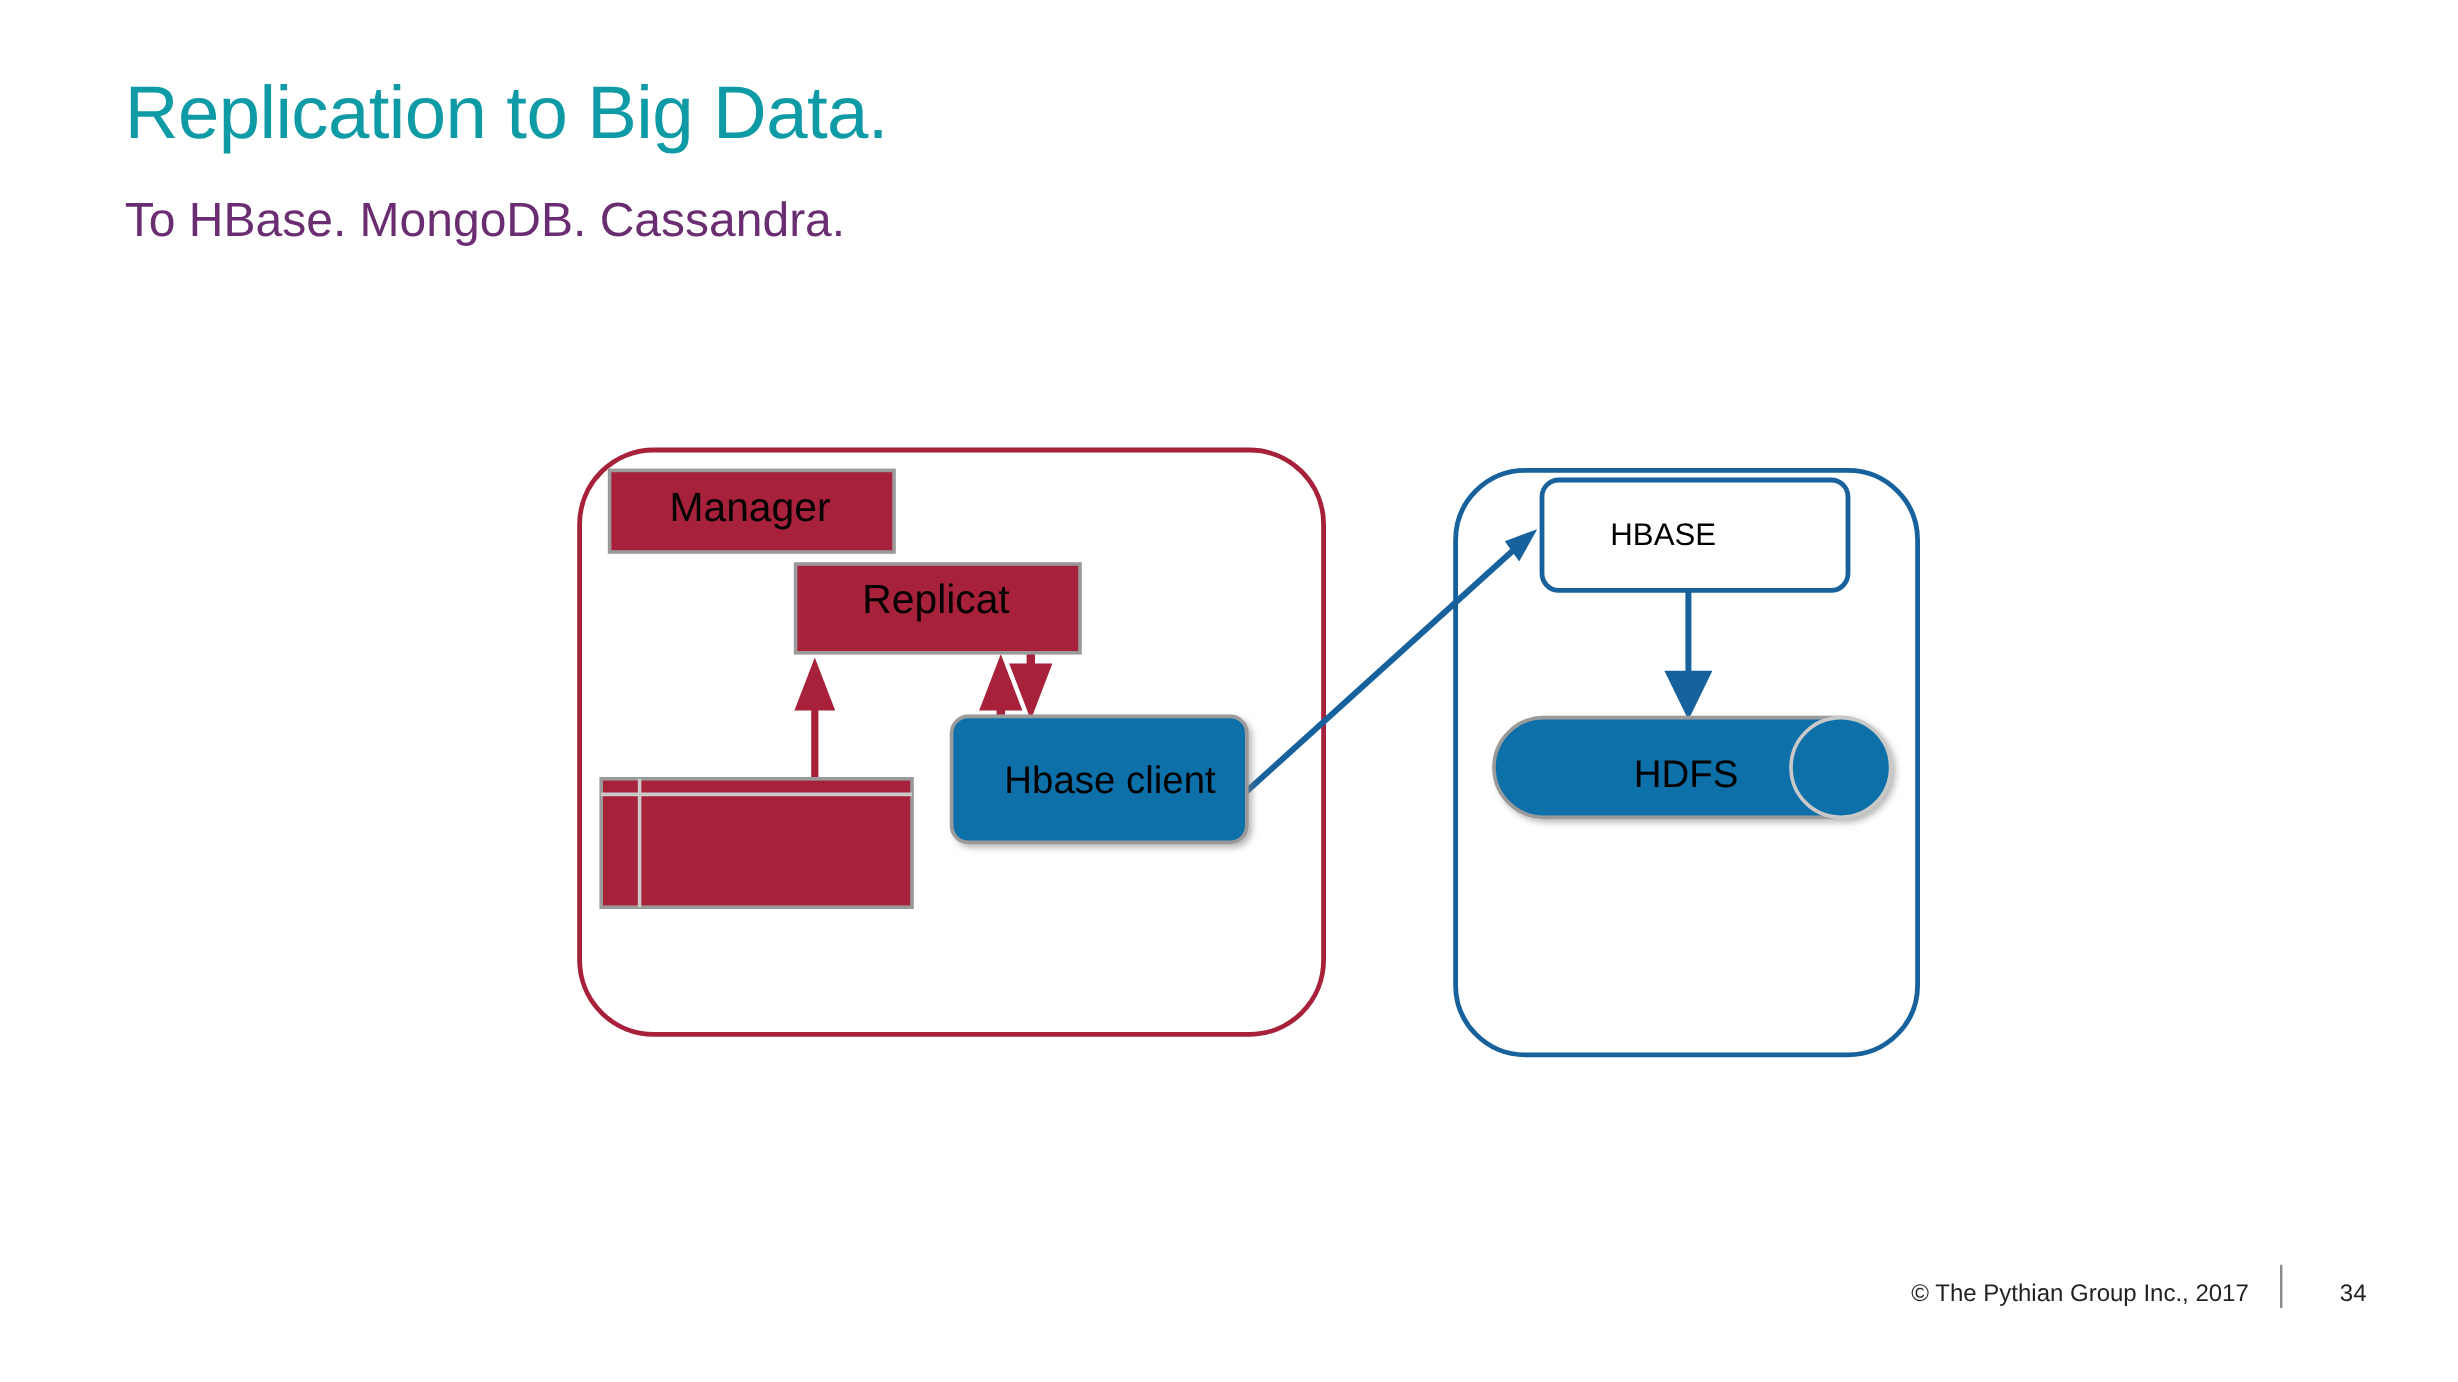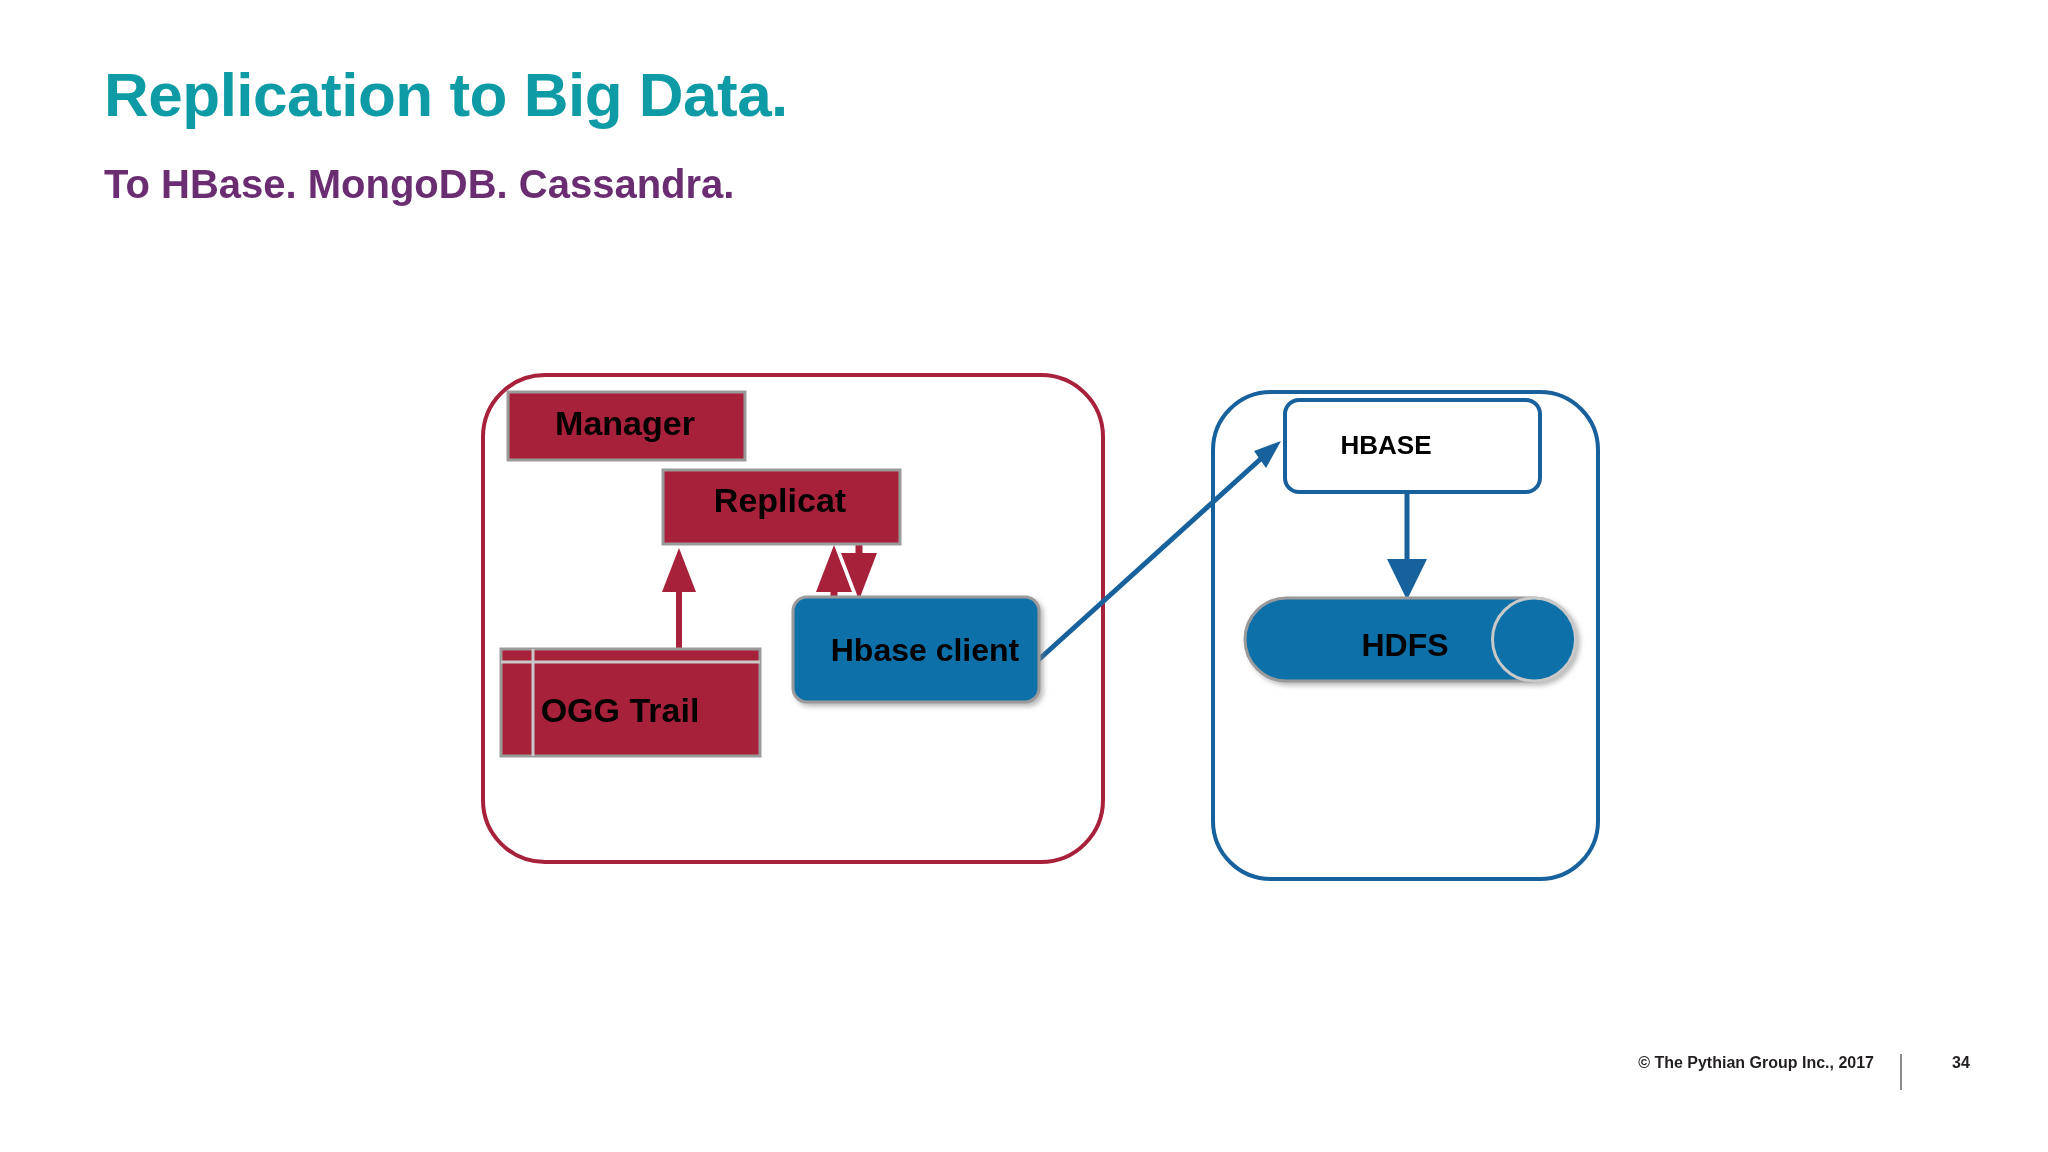--- a/index.html
+++ b/index.html
@@ -13,21 +13,20 @@
     font-family: "Liberation Sans", sans-serif;
     overflow: hidden;
     position: relative;
   }
   #slide {
     position: absolute;
     left: 0; top: 0;
     width: 2048px;
     height: 1152px;
     background: #ffffff;
-    font-weight: bold;
   }
 
   
   #title {
     position: absolute;
     left: 104px;
     top: 62px;
     font-size: 62px;
     line-height: 1.05;
     color: #0E9BA6;
@@ -51,23 +50,23 @@
     width: 2048px;
     height: 1152px;
   }
 
   
   #footer {
     position: absolute;
     right: 70px;
     bottom: 62px;
     display: flex;
-    align-items: flex-start;
+    align-items: flex-end;
     gap: 0px;
-    font-size: 16px;
+    font-size: 20px;
     color: #231f20;
     white-space: nowrap;
   }
   #footer .copy {
     padding-right: 26px;
   }
   #footer .divider {
     width: 2px;
     height: 36px;
     background: #8a8a8a;
@@ -162,21 +161,20 @@
     <g filter="url(#shadow)">
       <rect x="1245" y="598" width="330" height="83" rx="41.5" ry="41.5" fill="#1070A8" stroke="#9A9A9A" stroke-width="3"></rect>
       <circle cx="1534" cy="639.5" r="41.5" fill="#1070A8" stroke="#C9C9C9" stroke-width="3"></circle>
     </g>
   </svg>
 
   <div class="shape-label lbl-manager">Manager</div>
 
   <div class="shape-label lbl-replicat">Replicat</div>
 
-  <div class="shape-label lbl-ogg">OGG Trail</div>
 
   <div class="shape-label lbl-hclient">Hbase client</div>
 
   <div class="shape-label lbl-hbase">HBASE</div>
 
   <div class="shape-label lbl-hdfs">HDFS</div>
 
   <div id="footer">
     <span class="copy">©  The Pythian Group Inc., 2017</span>
     <span class="divider"></span>

